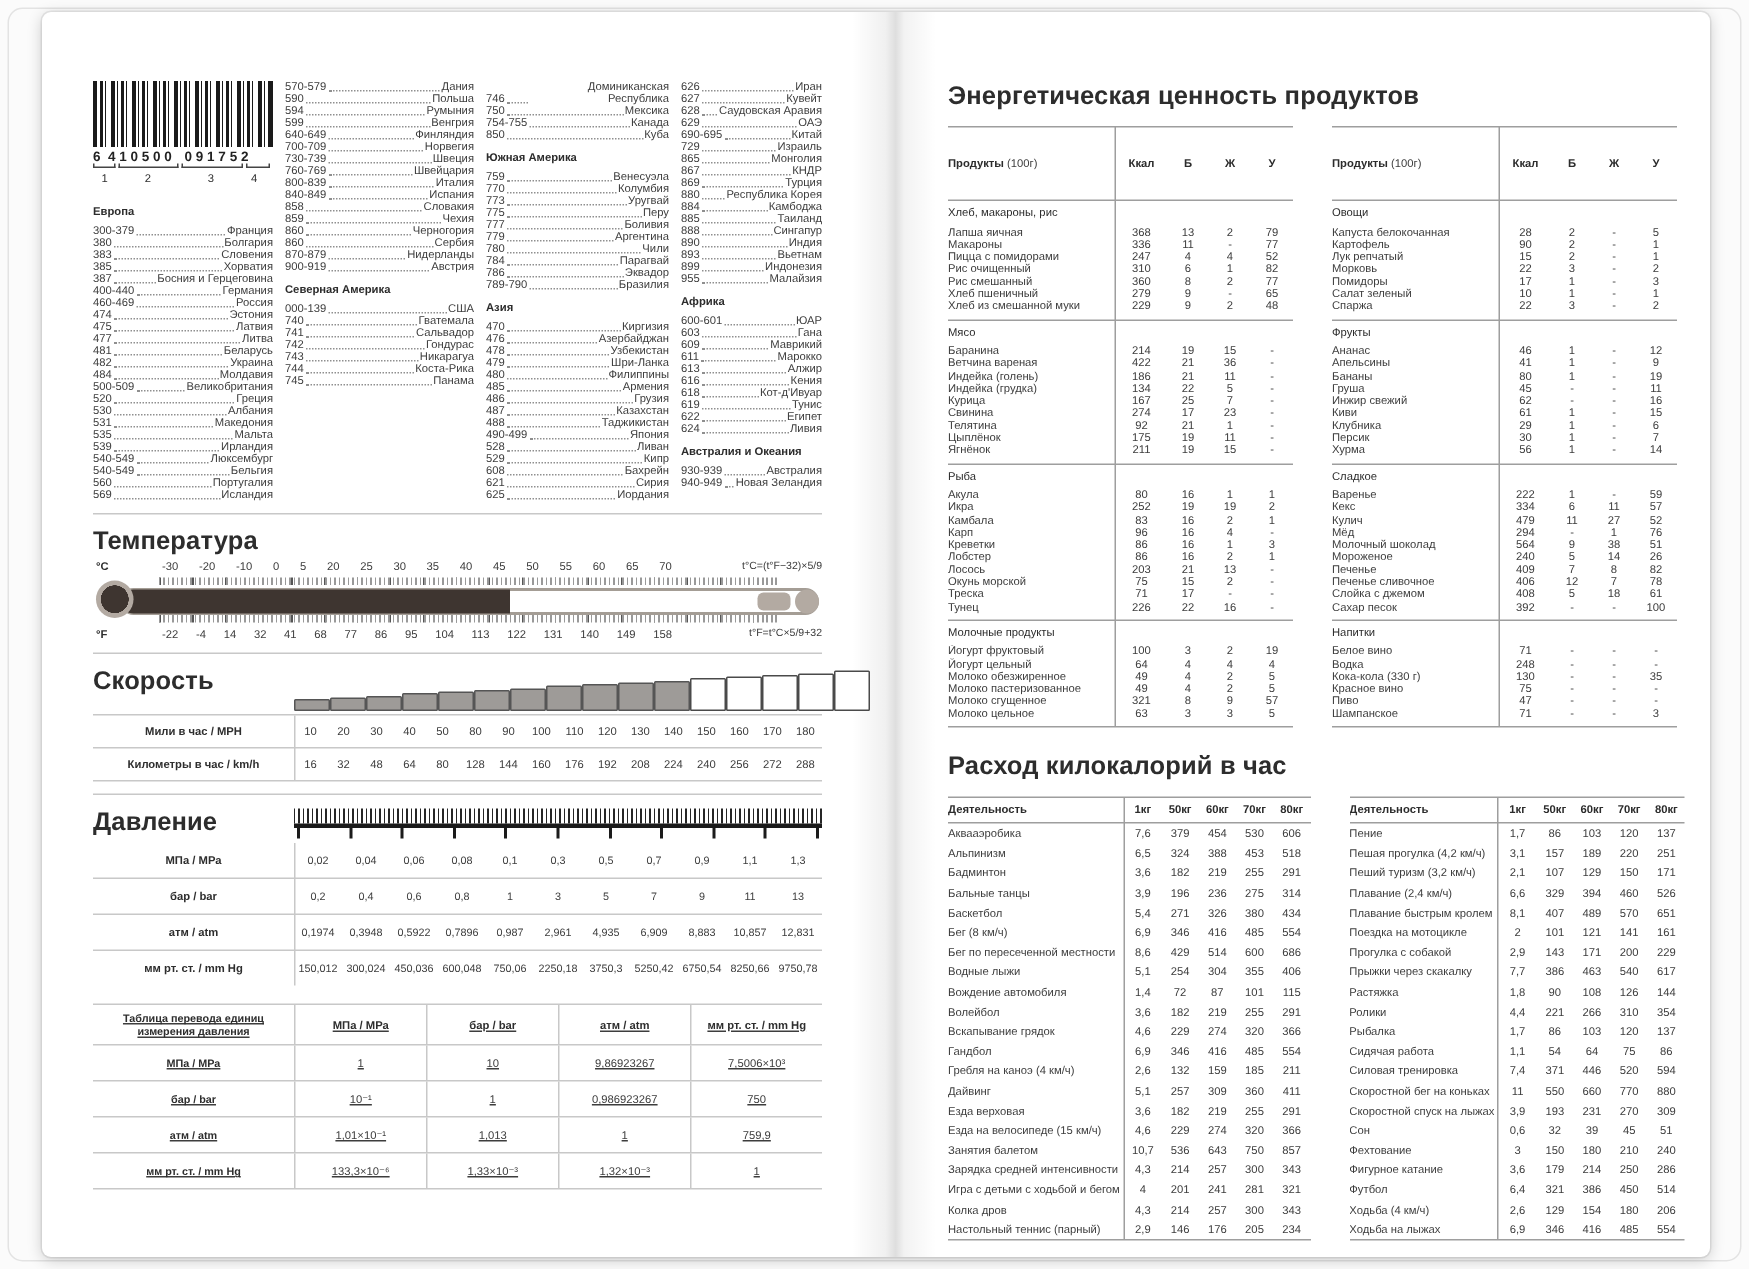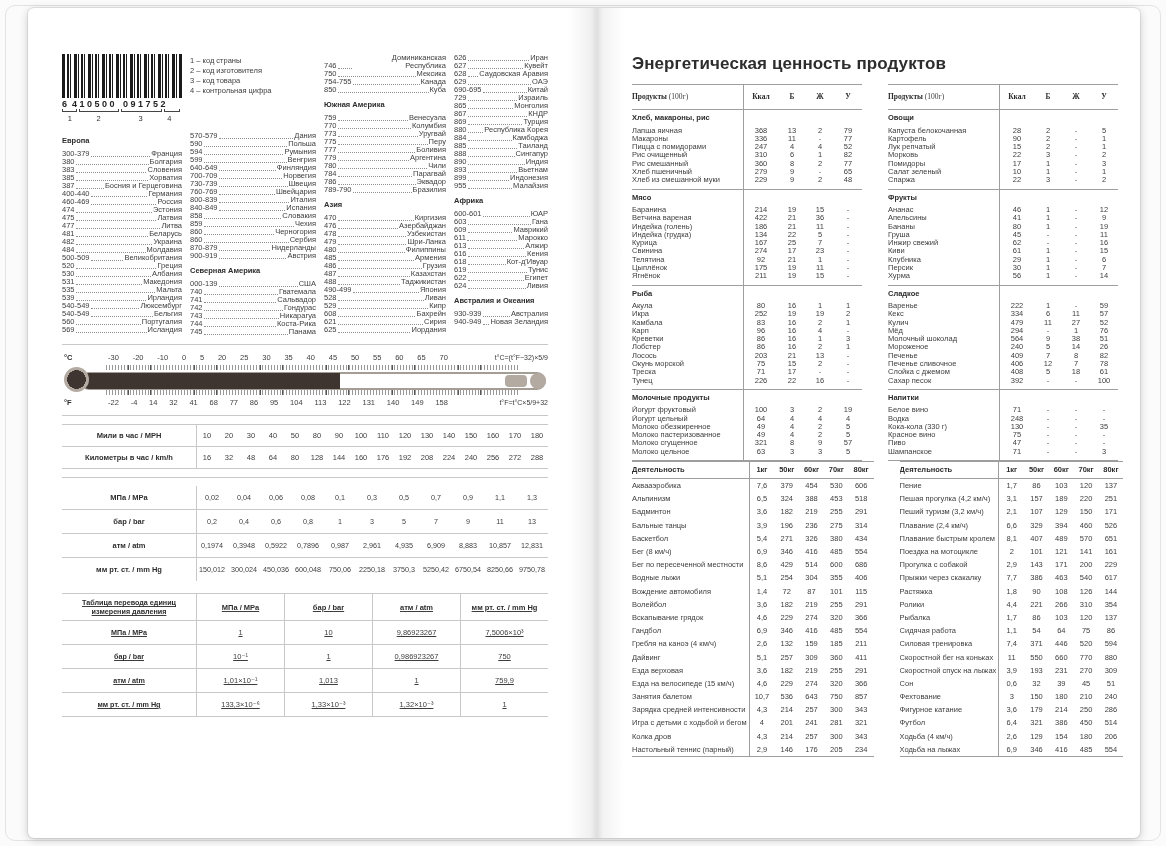--- a/index.html
+++ b/index.html
@@ -97,25 +97,25 @@
 
   
   .two-col{display:grid;grid-template-columns:1fr 1fr;column-gap:26px;}
   .ftable{position:relative;border-bottom:1px solid #9e9e9e;font-size:7.5px;}
   .ftable::after{content:"";position:absolute;top:0;bottom:0;right:118px;border-left:1px solid #9e9e9e;}
   .frow{display:flex;line-height:8.3px;}
   .fname{flex:1;white-space:nowrap;overflow:hidden;padding-right:3px;}
   .fvals{width:118px;flex-shrink:0;display:flex;}
   .fv{text-align:center;}
   .fv:nth-child(1){width:34px;} .fv:nth-child(2){width:28px;} .fv:nth-child(3){width:28px;} .fv:nth-child(4){width:28px;}
-  .fhead{border-top:1px solid #9e9e9e;padding:8px 0;font-weight:400;font-family:Liberation Serif, serif;}
+  .fhead{border-top:1px solid #9e9e9e;padding:20px 0;font-weight:400;}
   .fhead b{font-weight:700;color:#2c2c2c;}
   .fhead .fv{font-weight:700;color:#2c2c2c;}
   .fsec{border-top:1px solid #9e9e9e;padding:4px 0 4px;}
-  .fshead{font-weight:700;color:#2c2c2c;margin-bottom:4px;gap:18px;}
+  .fshead{font-weight:400;color:#2c2c2c;margin-bottom:4px;gap:18px;}
   .atable{position:relative;border-top:1px solid #9e9e9e;border-bottom:1px solid #9e9e9e;font-size:7.5px;}
   .atable::after{content:"";position:absolute;top:0;bottom:0;right:124px;border-left:1px solid #9e9e9e;}
   .arow{display:flex;align-items:center;height:13.2px;}
   .ahead{height:16px;font-weight:700;color:#2c2c2c;border-bottom:1px solid #9e9e9e;}
   .aname{flex:1;white-space:nowrap;overflow:hidden;padding-right:3px;}
   .avals{width:124px;flex-shrink:0;display:flex;align-items:center;}
   .av{flex:1;text-align:center;}
   .mt{margin:16px 0 10px;}
 </style>
 </head>
@@ -262,26 +262,20 @@
               <span class="cname">Португалия</span>
             </div>
             <div class="crow">
               <span class="ccode">569</span>
               <span class="cdots"></span>
               <span class="cname">Исландия</span>
             </div>
           </div>
       </div>
       <div>
-        <div class="legend">
-            <div>1 – код страны</div>
-            <div>2 – код изготовителя</div>
-            <div>3 – код товара</div>
-            <div>4 – контрольная цифра</div>
-          </div>
         <div class="codes">
             <div class="crow">
               <span class="ccode">570-579</span>
               <span class="cdots"></span>
               <span class="cname">Дания</span>
             </div>
             <div class="crow">
               <span class="ccode">590</span>
               <span class="cdots"></span>
               <span class="cname">Польша</span>
@@ -694,20 +688,21 @@
               <span class="cdots"></span>
               <span class="cname">Новая Зеландия</span>
             </div>
           </div>
       </div>
     </div>
 
     <div class="hr"></div>
 
     <div>
+      <h1 style="margin-bottom:2px">Температура</h1>
       <div class="tscale">
         <span class="tunit tu-c">°C</span>
         <div class="tlabels tl-c">
             <span class="cell">-30</span>
             <span class="cell">-20</span>
             <span class="cell">-10</span>
             <span class="cell">0</span>
             <span class="cell">5</span>
             <span class="cell">20</span>
             <span class="cell">25</span>
@@ -751,20 +746,41 @@
             <span class="cell">149</span>
             <span class="cell">158</span>
           </div>
         <span class="tformula tf2">t°F=t°C×5/9+32</span>
       </div>
     </div>
 
     <div class="hr"></div>
 
     <div>
+      <div class="srowtop">
+        <h1>Скорость</h1>
+        <div class="sboxes" id="sboxes">
+            <div class="sbox fill" style="height: 8px;"></div>
+            <div class="sbox fill" style="height: 9.3px;"></div>
+            <div class="sbox fill" style="height: 10.5px;"></div>
+            <div class="sbox fill" style="height: 11.8px;"></div>
+            <div class="sbox fill" style="height: 13px;"></div>
+            <div class="sbox fill" style="height: 14.3px;"></div>
+            <div class="sbox fill" style="height: 15.5px;"></div>
+            <div class="sbox fill" style="height: 16.8px;"></div>
+            <div class="sbox fill" style="height: 18px;"></div>
+            <div class="sbox fill" style="height: 19.3px;"></div>
+            <div class="sbox fill" style="height: 20.5px;"></div>
+            <div class="sbox" style="height: 21.8px;"></div>
+            <div class="sbox" style="height: 23px;"></div>
+            <div class="sbox" style="height: 24.3px;"></div>
+            <div class="sbox" style="height: 25.5px;"></div>
+            <div class="sbox" style="height: 26.8px;"></div>
+          </div>
+      </div>
       <div class="stable">
         <div class="srow">
           <div class="slabel">Мили в час / MPH</div>
           <div class="scells">
               <span class="cell">10</span>
               <span class="cell">20</span>
               <span class="cell">30</span>
               <span class="cell">40</span>
               <span class="cell">50</span>
               <span class="cell">80</span>
@@ -800,20 +816,39 @@
               <span class="cell">272</span>
               <span class="cell">288</span>
             </div>
         </div>
       </div>
     </div>
 
     <div class="hr"></div>
 
     <div>
+      <div class="ptop">
+        <h1>Давление</h1>
+        <div class="pruler">
+          <div class="phatch"></div>
+          <div class="pticks" id="pticks">
+              <i></i>
+              <i></i>
+              <i></i>
+              <i></i>
+              <i></i>
+              <i></i>
+              <i></i>
+              <i></i>
+              <i></i>
+              <i></i>
+              <i></i>
+            </div>
+        </div>
+      </div>
       <div class="prows" id="prows">
           <div class="prow">
             <div class="plabel">МПа / МРа</div>
             <div class="pcells">
               <div class="pcell">0,02</div>
               <div class="pcell">0,04</div>
               <div class="pcell">0,06</div>
               <div class="pcell">0,08</div>
               <div class="pcell">0,1</div>
               <div class="pcell">0,3</div>
@@ -1557,20 +1592,21 @@
                 <div class="fv">71</div>
                 <div class="fv">-</div>
                 <div class="fv">-</div>
                 <div class="fv">3</div>
               </div>
             </div>
           </div>
         </div>
     </div>
 
+    <h1 class="mt">Расход килокалорий в час</h1>
     <div class="two-col">
       <div class="atable" id="act0">
           <div class="arow ahead">
             <div class="aname">Деятельность</div>
             <div class="avals">
               <div class="av">1кг</div>
               <div class="av">50кг</div>
               <div class="av">60кг</div>
               <div class="av">70кг</div>
               <div class="av">80кг</div>

